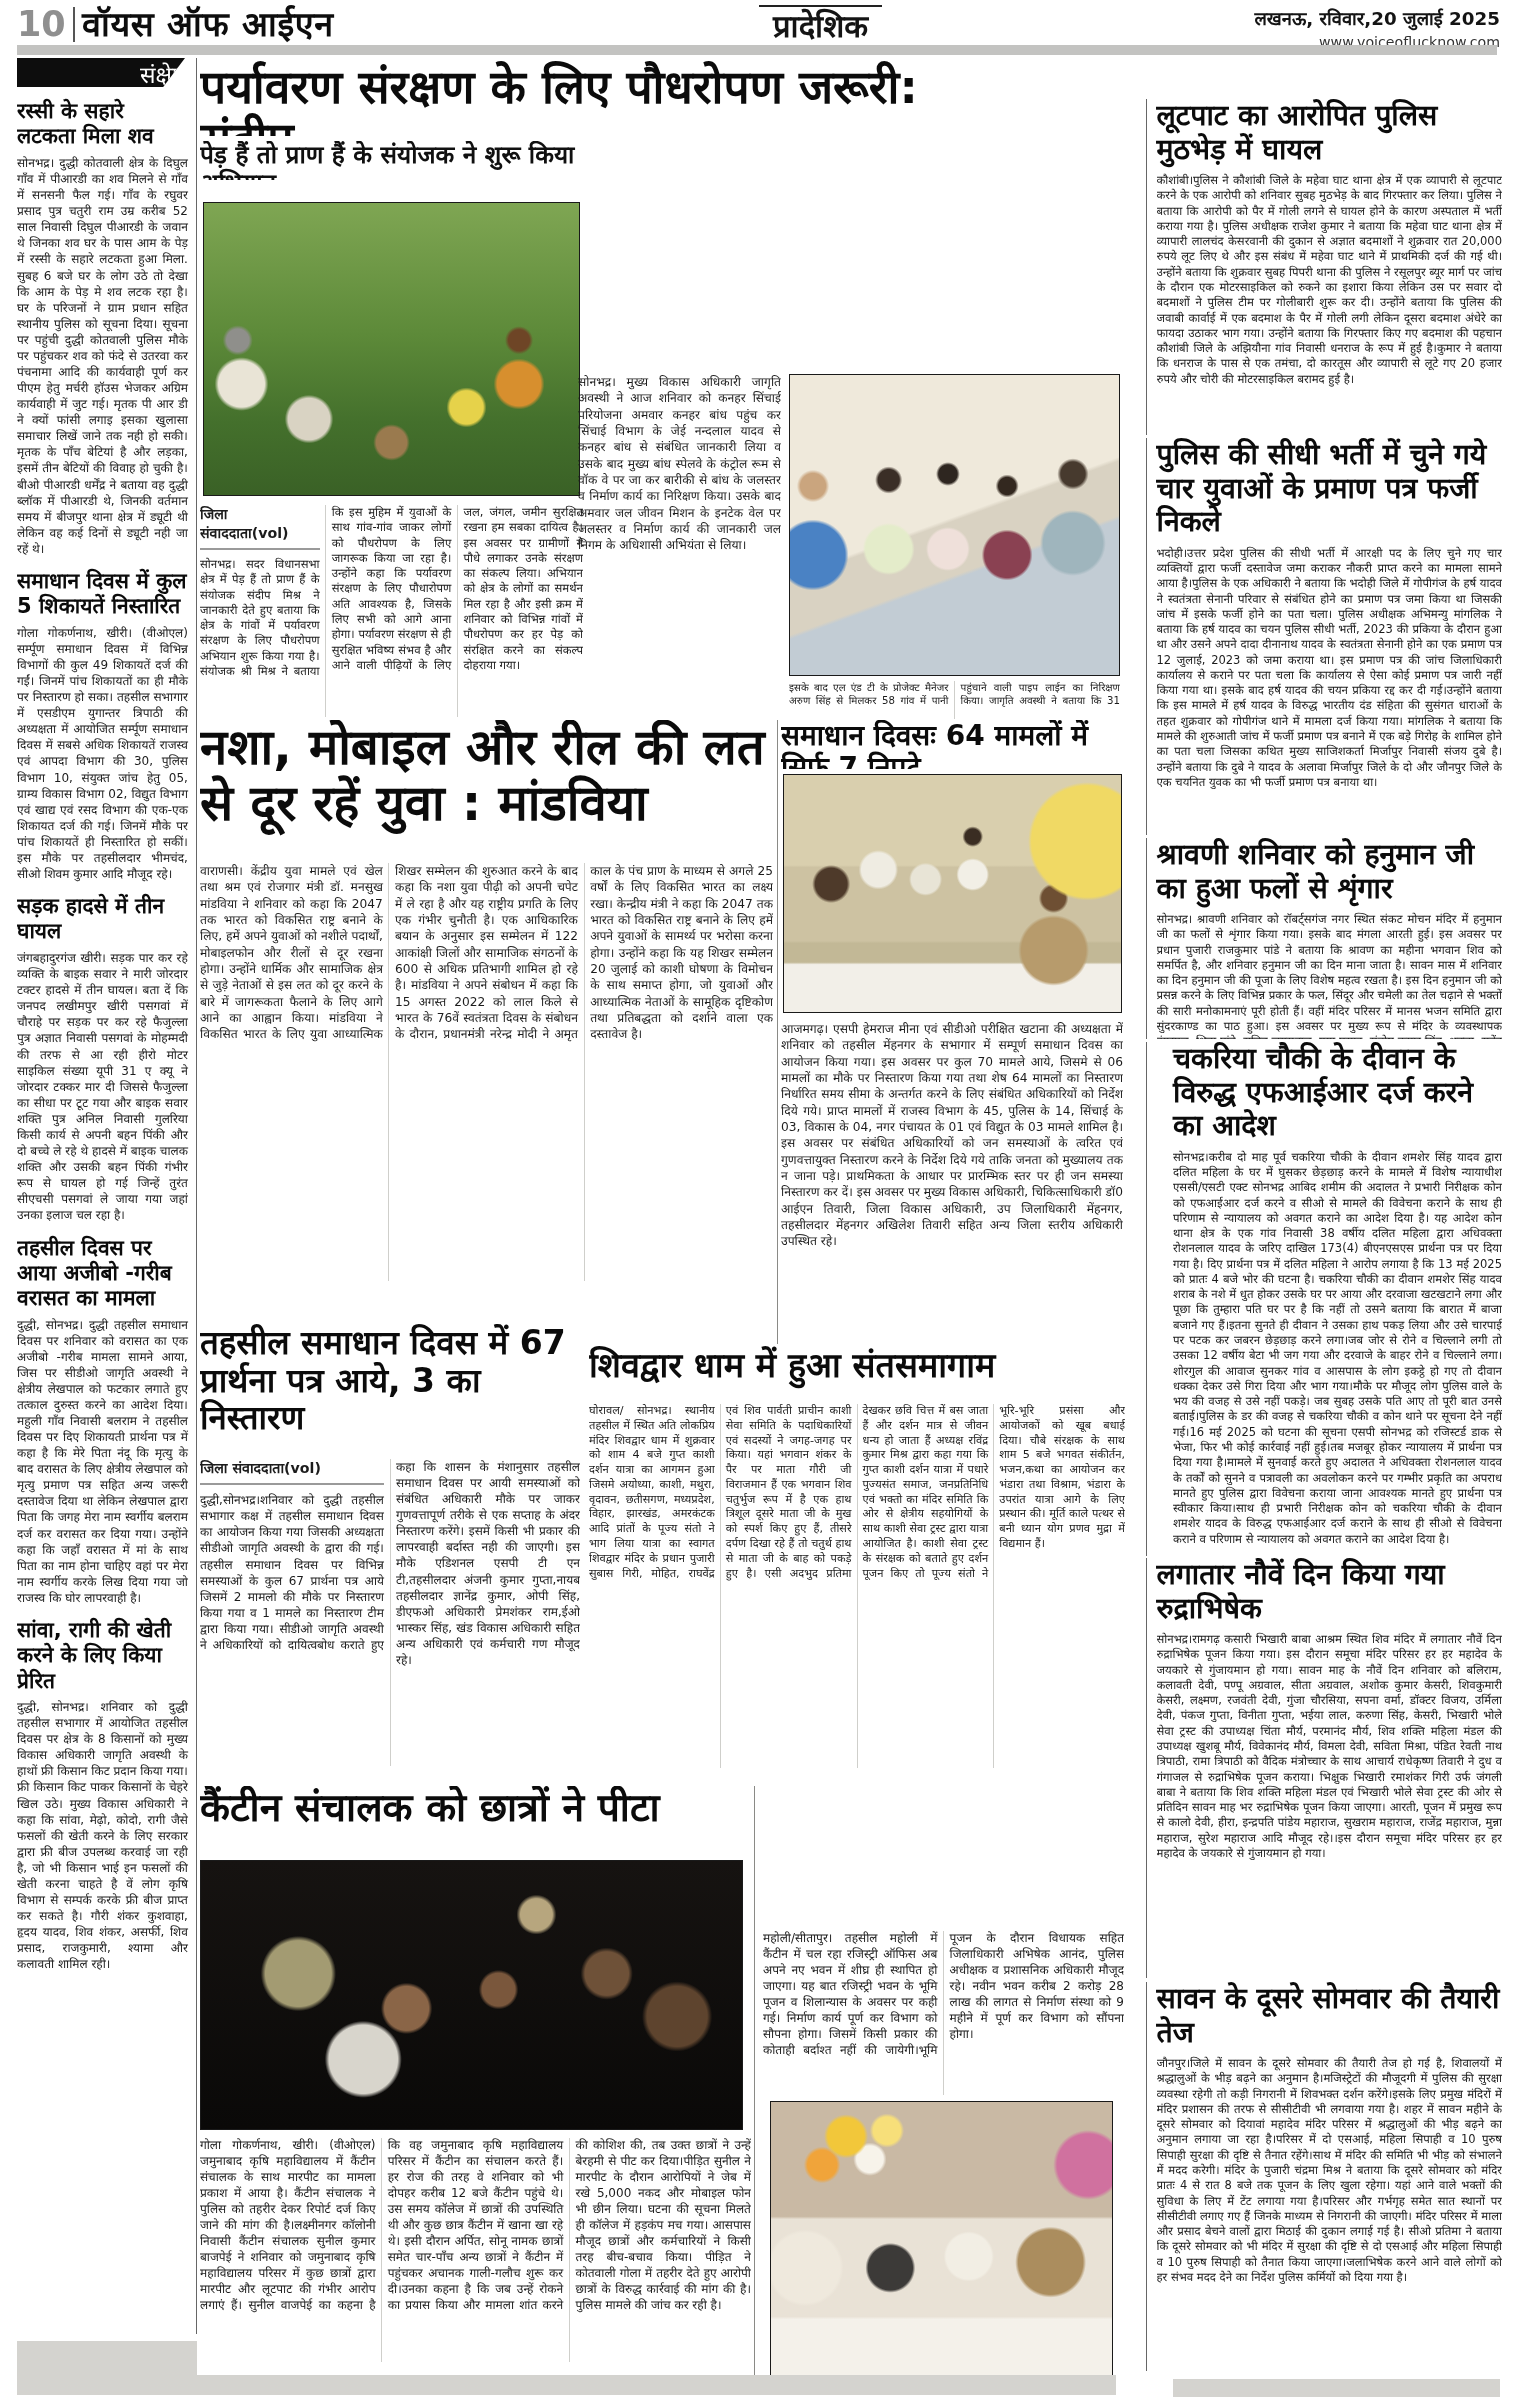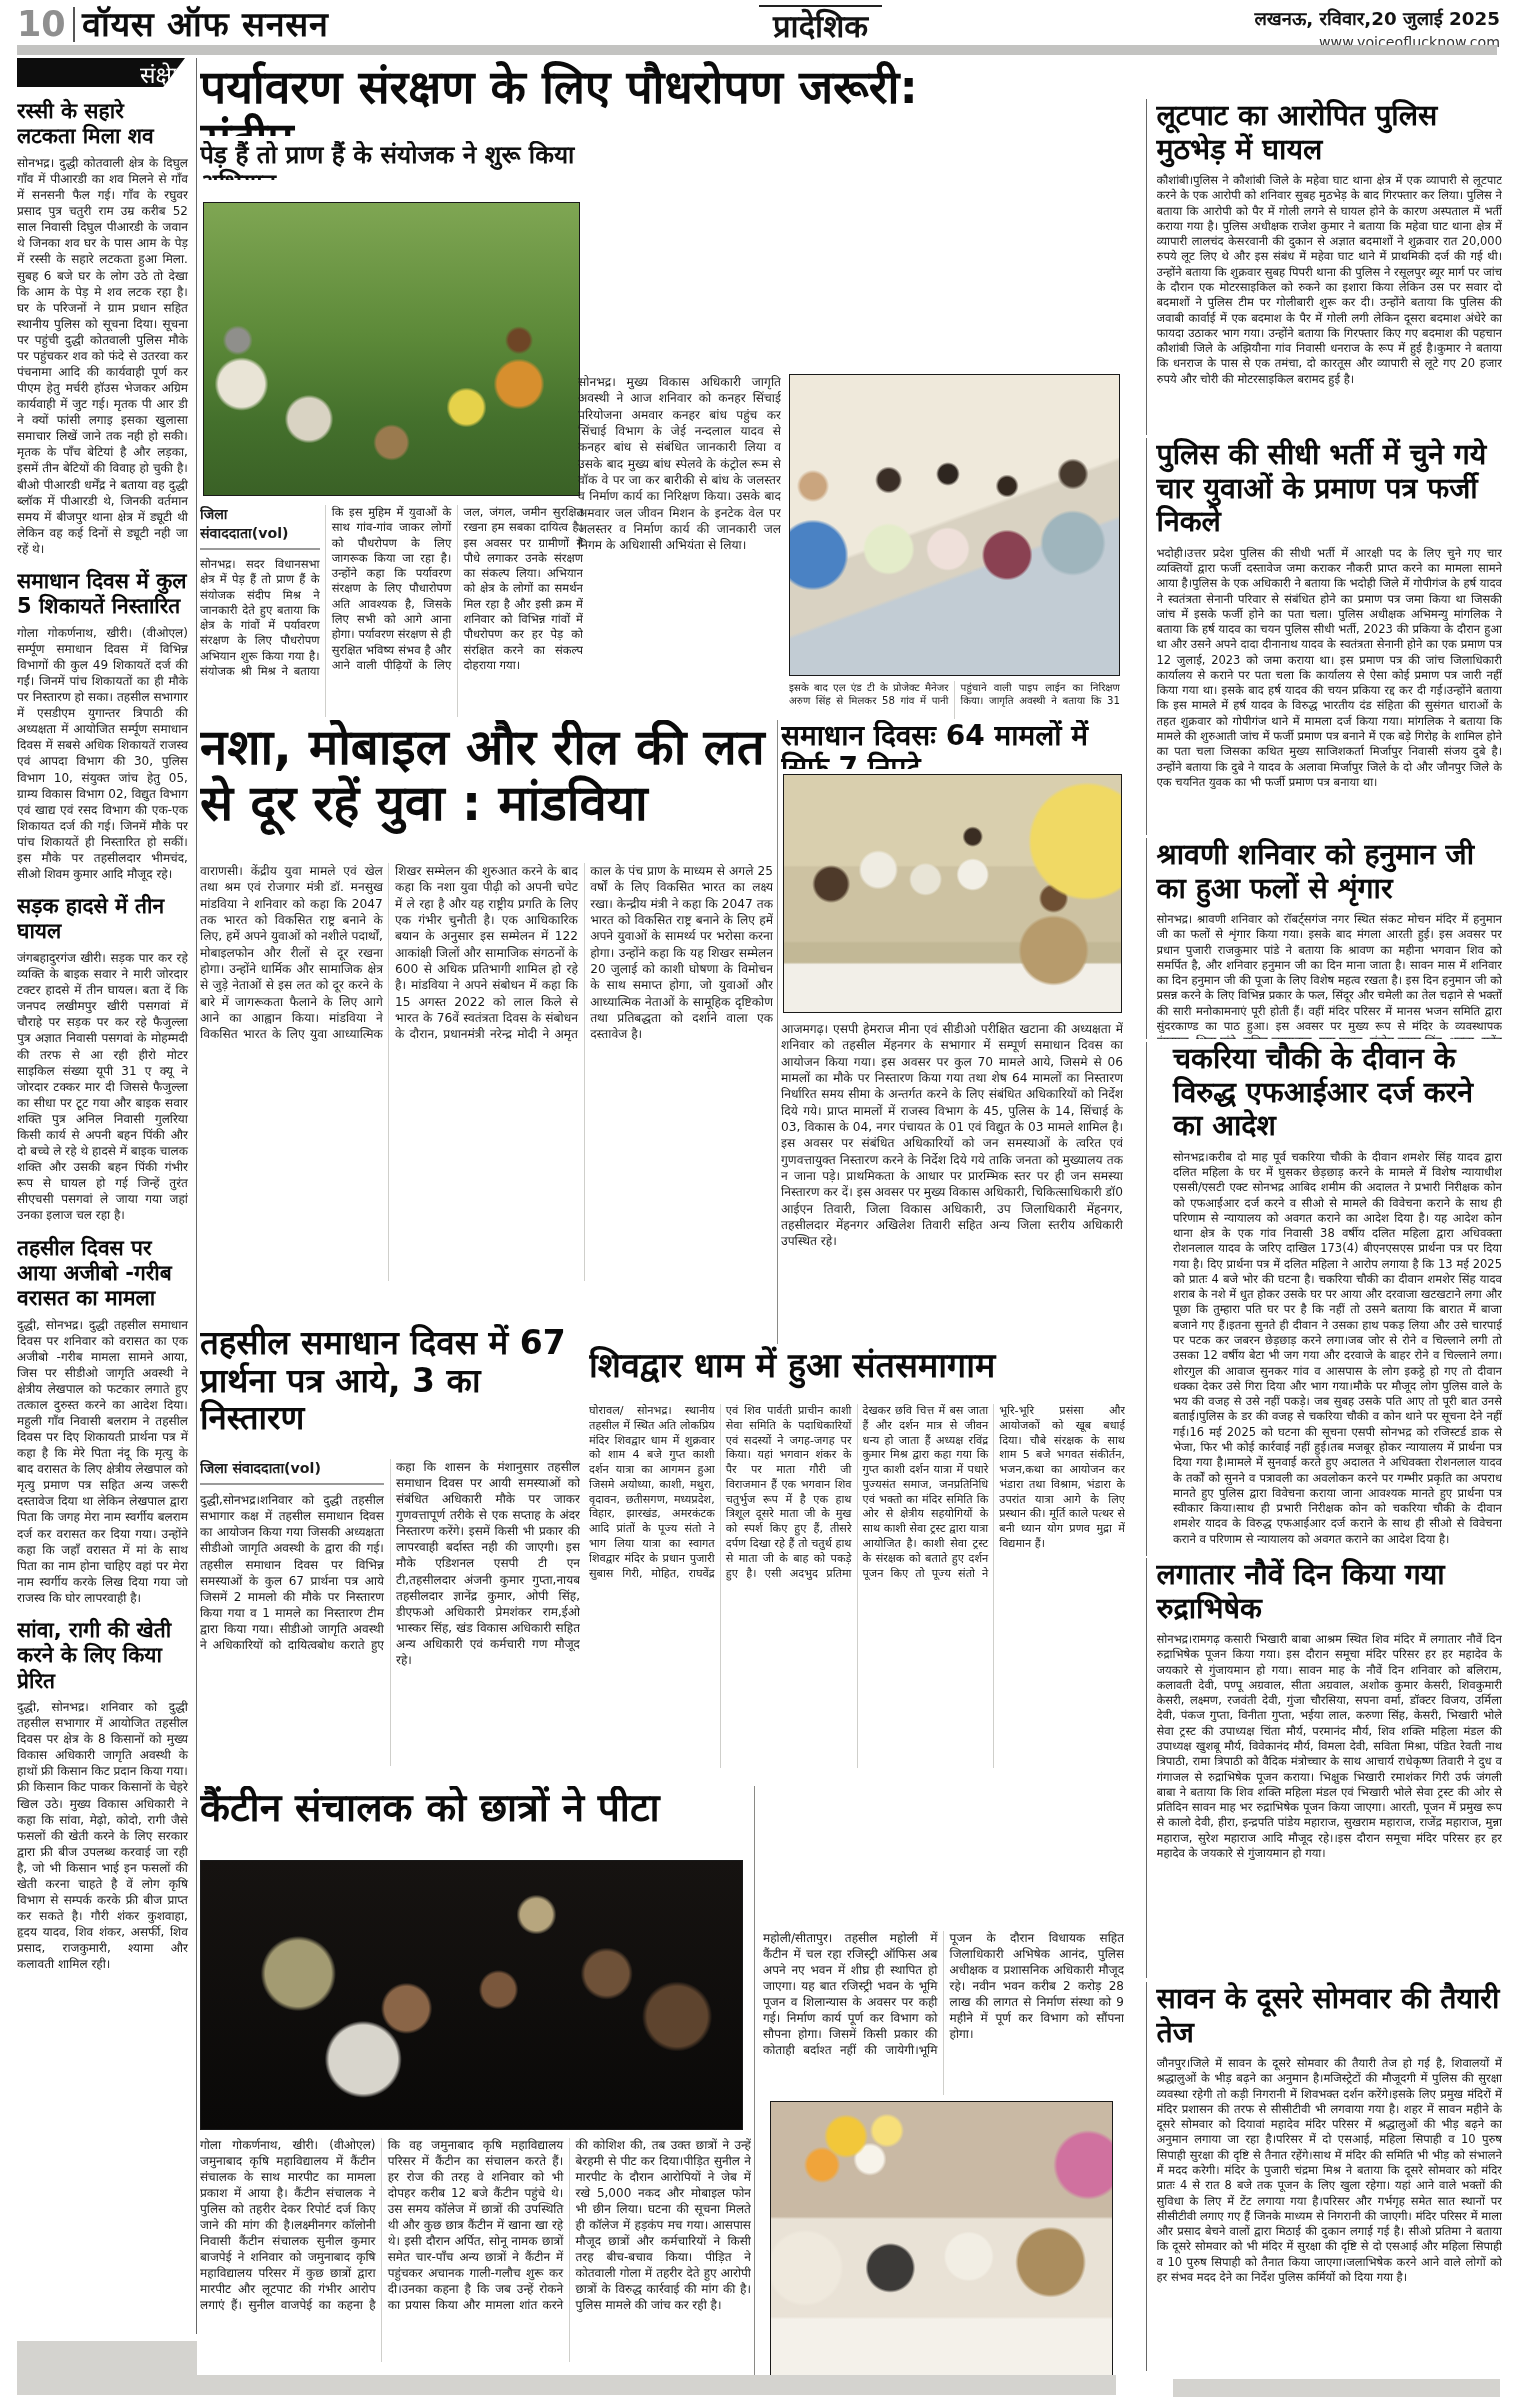--- a/index.html
+++ b/index.html
@@ -99,21 +99,21 @@
   .footstrip{background:#d4d3cf;}
 </style>
 </head>
 <body>
 
 <div id="page">
 
   <div class="abs" style="left:17px;top:6.8px;display:flex;align-items:center;">
     <span class="pagenum">10</span>
     <span class="numbar"></span>
-    <span class="masthead">वॉयस ऑफ सनसन</span>
+    <span class="masthead">वॉयस ऑफ आईएन</span>
   </div>
   <div class="abs" style="left:678px;top:5.4px;width:285px;text-align:center;">
     <span class="section-title" style="display:inline-block;">प्रादेशिक</span>
   </div>
   <div class="abs" style="left:1187px;top:8.1px;width:313px;">
     <div class="dateline">लखनऊ, रविवार,20 जुलाई 2025</div>
     <div class="website">www.voiceoflucknow.com</div>
   </div>
   <div class="abs grayband" style="left:17px;top:45px;width:1480px;height:9.5px;"></div>
 

